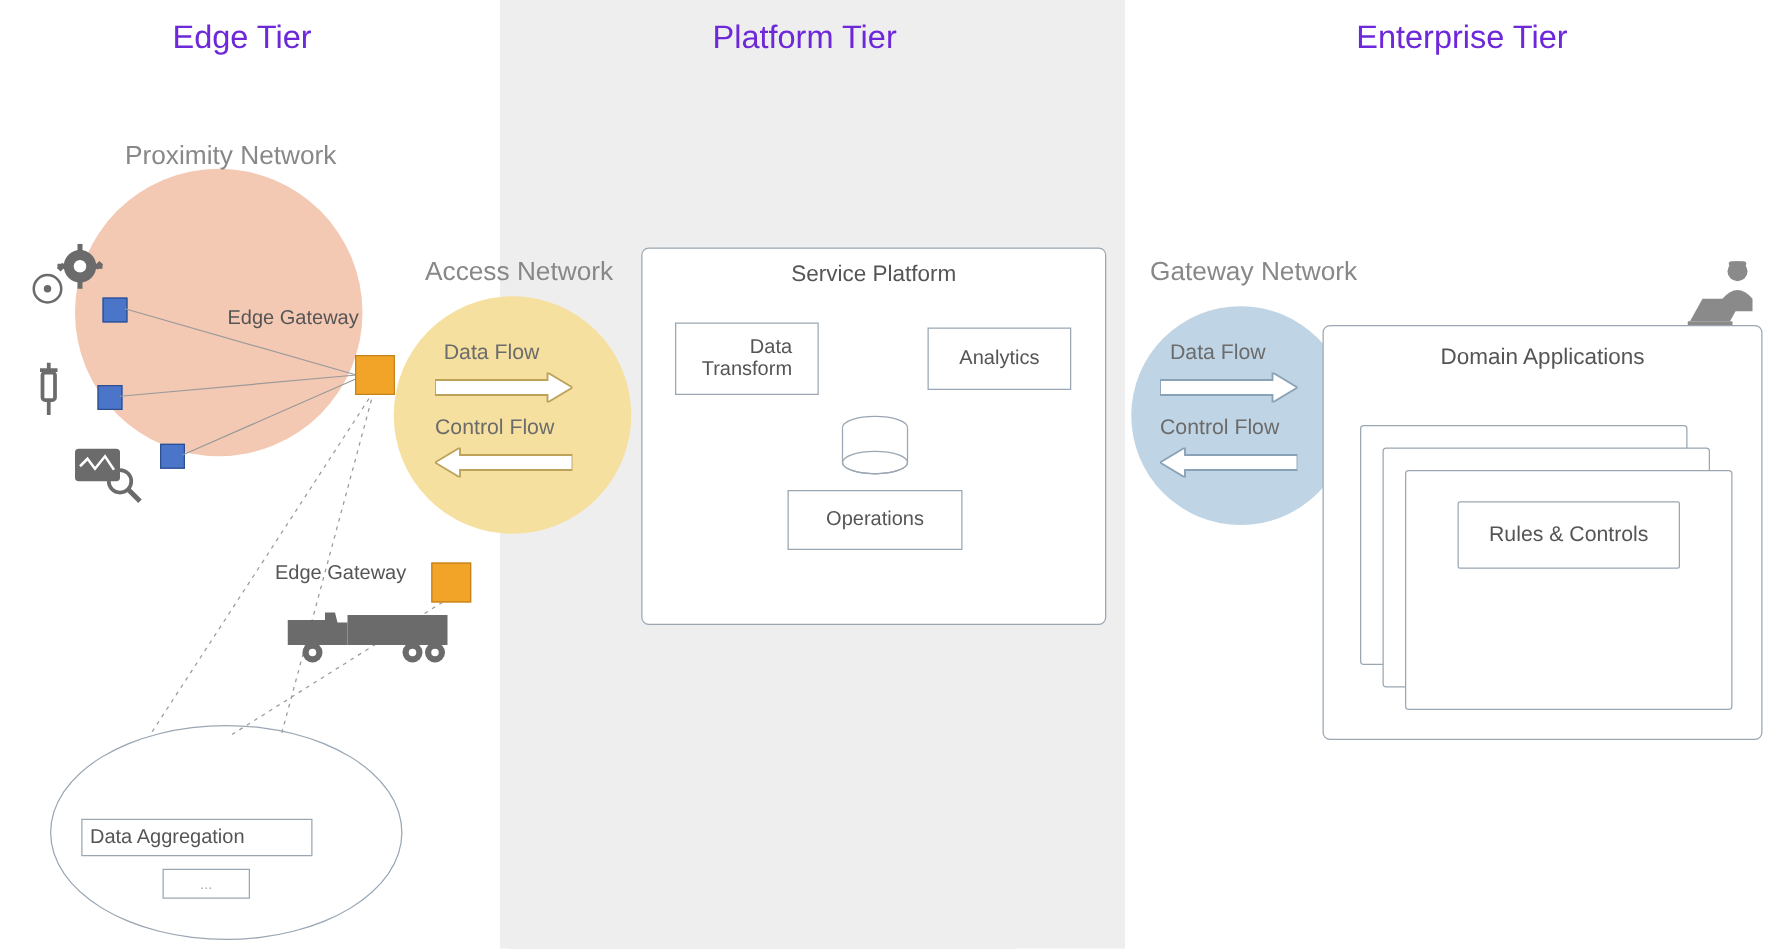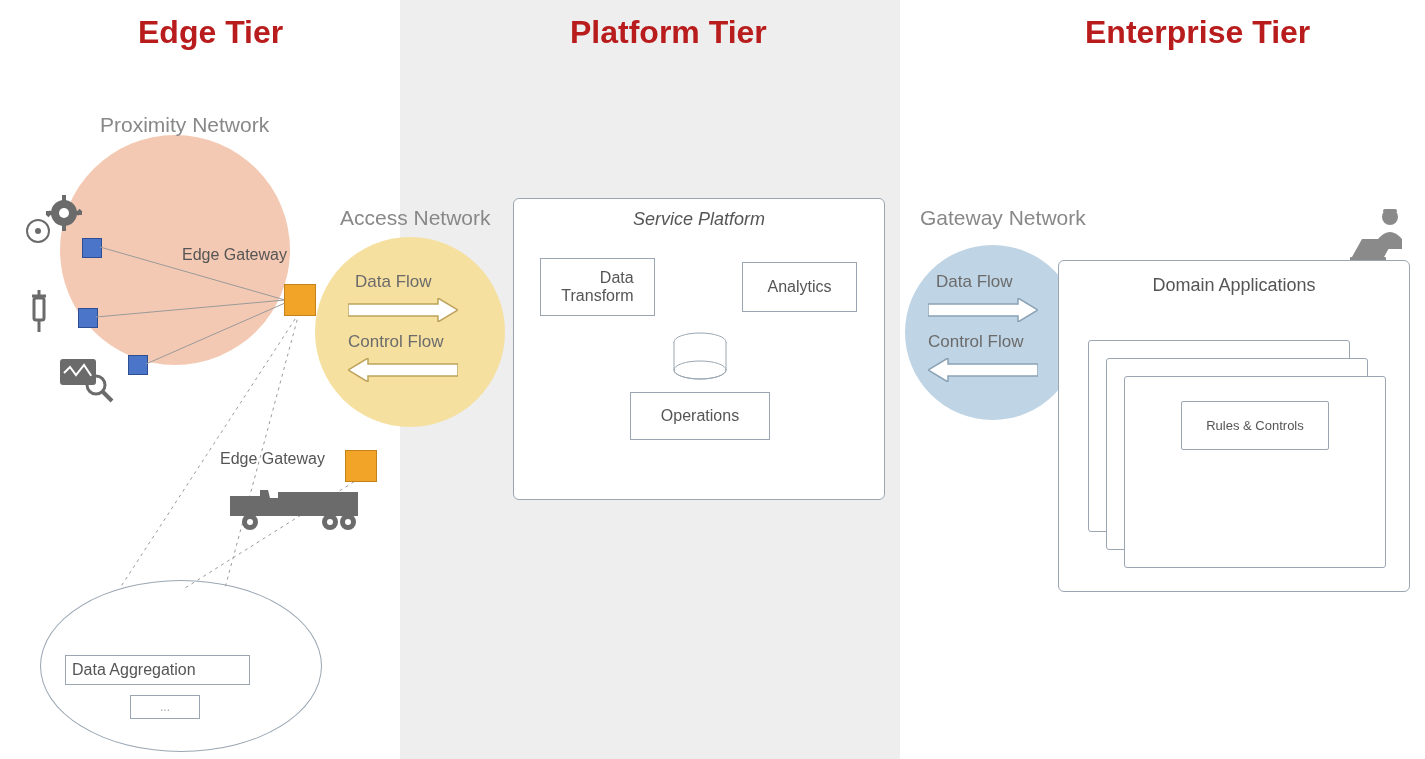--- a/index.html
+++ b/index.html
@@ -1,21 +1,21 @@
 <!DOCTYPE html>
 <html><head>
 <meta charset="utf-8">
 <style>
   html,body{margin:0;padding:0;width:1425px;height:759px;background:#ffffff;
     font-family:"Segoe UI",Arial,Helvetica,sans-serif;color:#444;}
   .stage{position:relative;width:1425px;height:759px;overflow:hidden;}
   
   .tier-band{position:absolute;top:0;height:759px;background:#eeeeee;}
   
-  .tier-title{position:absolute;top:14px;font-size:32px;color:#b91c1c;font-weight:700;}
+  .tier-title{position:absolute;top:14px;font-size:26px;color:#6d28d9;font-weight:400;}
   
   .net-label{position:absolute;font-size:21px;color:#888;}
   
   .net-circle{position:absolute;border-radius:50%;}
   
   .panel{position:absolute;border:1px solid #9aa7b3;background:#ffffff;border-radius:6px;}
   .panel-title{font-size:18px;color:#555;text-align:center;}
   .mini-box{position:absolute;border:1px solid #9aa7b3;background:#ffffff;
     font-size:16px;color:#555;display:flex;align-items:center;justify-content:center;
     padding:4px 6px;box-sizing:border-box;}
@@ -140,21 +140,21 @@
       </svg>
   </div>
   <div class="flow-label" style="left:348px;top:332px;">Control Flow</div>
   <div class="flow-arrow" style="left:348px;top:358px;width:110px;">
     <svg viewBox="0 0 110 24">
         <polygon points="110,6 20,6 20,0 0,12 20,24 20,18 110,18" fill="#fff" stroke="#bda35a" stroke-width="1.5"></polygon>
       </svg>
   </div>
 
   <div class="panel" style="left:513px;top:198px;width:370px;height:300px;">
-    <div class="panel-title" style="margin-top:10px;font-style:italic;">Service Platform</div>
+    <div class="panel-title" style="margin-top:10px;">Service Platform</div>
   </div>
   <div class="mini-box" style="left:540px;top:258px;width:115px;height:58px;white-space:pre;text-align:right;">Data
 Transform</div>
   <div class="mini-box" style="left:742px;top:262px;width:115px;height:50px;">Analytics</div>
 
   <div class="cylinder" style="left:670px;top:332px;">
     <svg width="60" height="50" viewBox="0 0 60 50">
       <ellipse cx="30" cy="10" rx="26" ry="9" fill="#fff" stroke="#9aa7b3"></ellipse>
       <path d="M4 10 V38 A26 9 0 0 0 56 38 V10" fill="#fff" stroke="#9aa7b3"></path>
       <ellipse cx="30" cy="38" rx="26" ry="9" fill="none" stroke="#9aa7b3"></ellipse>
@@ -187,16 +187,16 @@
     </svg>
   </div>
 
   <div class="panel" style="left:1058px;top:260px;width:350px;height:330px;">
     <div class="panel-title" style="margin-top:14px;">Domain Applications</div>
   </div>
 
   <div class="card" style="left:1088px;top:340px;width:260px;height:190px;"></div>
   <div class="card" style="left:1106px;top:358px;width:260px;height:190px;"></div>
   <div class="card" style="left:1124px;top:376px;width:260px;height:190px;display:flex;align-items:flex-start;justify-content:center;">
-    <div style="border:1px solid #9aa7b3;margin-top:24px;padding:16px 24px;font-size:13px;color:#555;border-radius:2px;">Rules &amp; Controls</div>
+    <div style="border:1px solid #9aa7b3;margin-top:24px;padding:16px 24px;font-size:17px;color:#555;border-radius:2px;">Rules &amp; Controls</div>
   </div>
 
 </div>
 
 </body></html>

